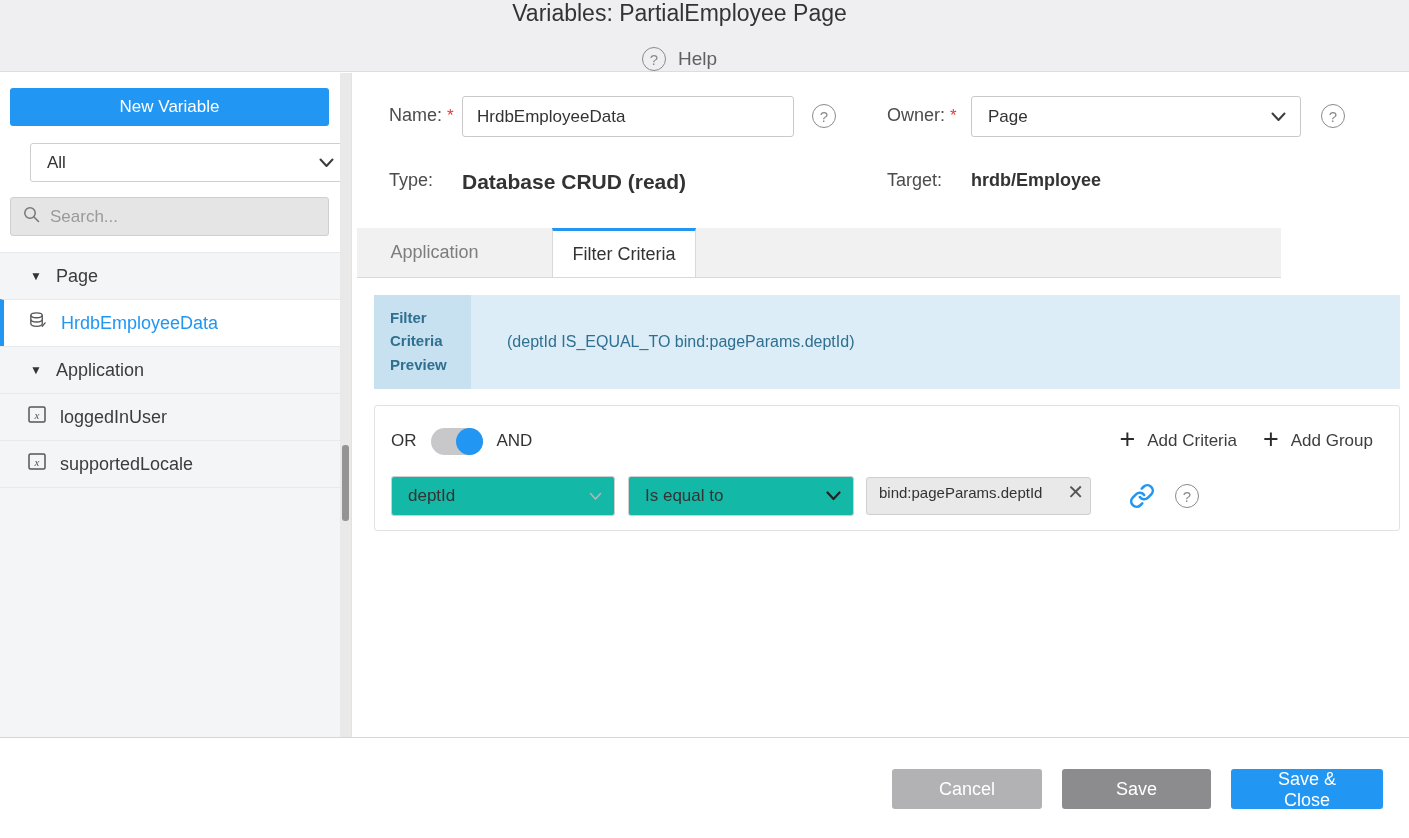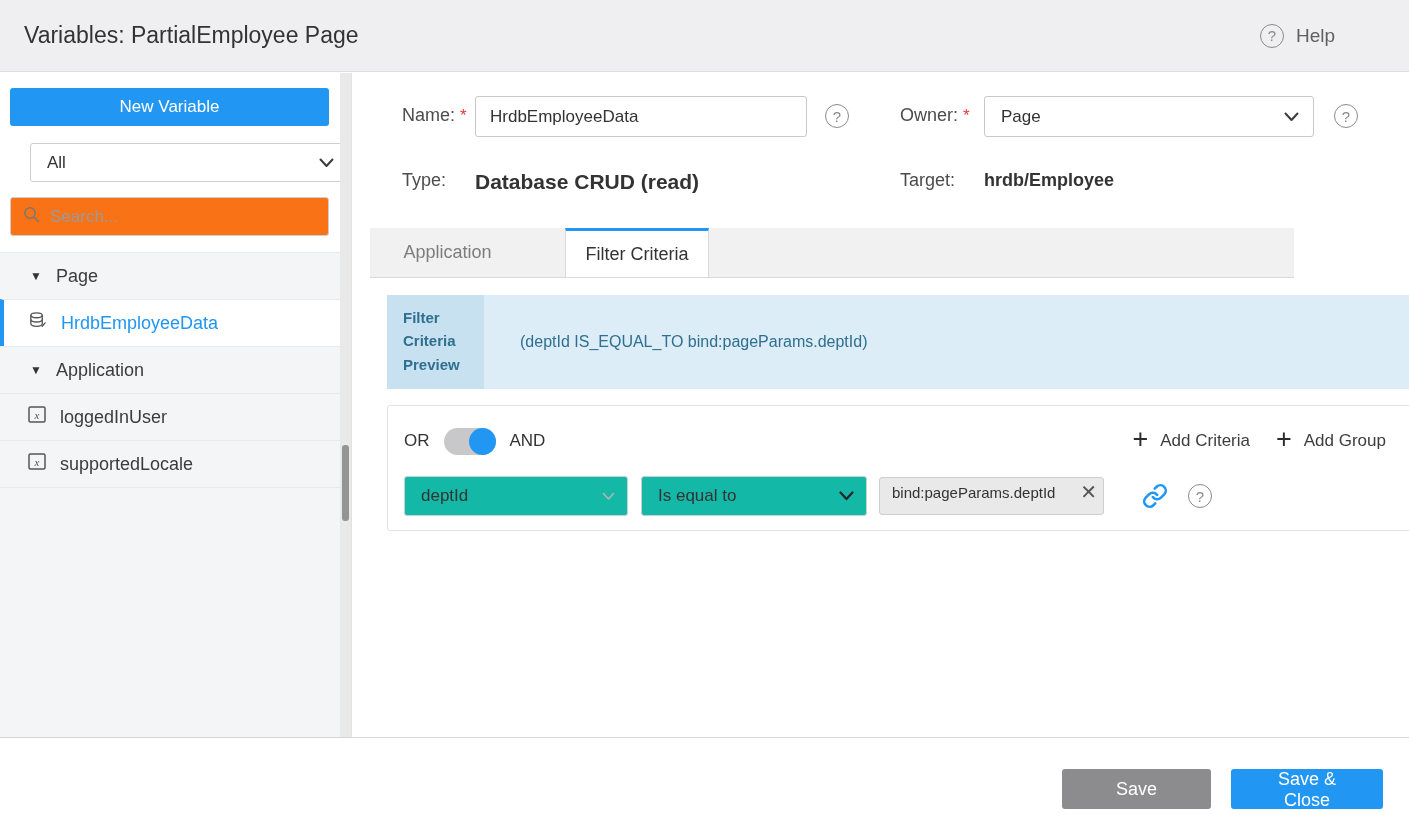--- a/index.html
+++ b/index.html
@@ -10,20 +10,21 @@
     position: relative;
     color: #333;
   }
 
   
   .dialog-header {
     position: absolute; top: 0; left: 0; width: 1409px; height: 72px;
     background: #efeff1; border-bottom: 1px solid #dddddd;
     display: flex; align-items: center; justify-content: space-between;
     padding: 0 74px 0 24px;
+    flex-direction: column;
   }
   .dialog-title { font-size: 23px; color: #333; font-weight: 400; }
   .help-link { display: flex; align-items: center; gap: 12px; cursor: pointer; }
   .help-circle {
     width: 24px; height: 24px; border: 1.6px solid #8a8a8a; border-radius: 50%;
     color: #8a8a8a; font-size: 15px; display: inline-flex; align-items: center;
     justify-content: center; flex: 0 0 auto; line-height: 1;
   }
   .help-text { font-size: 19px; color: #5f5f5f; }
 
@@ -39,21 +40,21 @@
   }
   .side-select {
     position: absolute; left: 10px; top: 70px; width: 319px; height: 39px;
     border: 1px solid #cfcfcf; border-radius: 3px; background: #fff;
     display: flex; align-items: center; padding: 0 14px 0 16px;
     font-size: 17px; color: #333; cursor: pointer; margin-left: 20px;
   }
   .side-select .spacer { flex: 1; }
   .search-box {
     position: absolute; left: 10px; top: 124px; width: 319px; height: 39px;
-    border: 1px solid #cfcfcf; border-radius: 3px; background: #f97316;
+    border: 1px solid #cfcfcf; border-radius: 3px; background: #e5e5e5;
     display: flex; align-items: center; padding: 0 12px; gap: 10px;
   }
   .search-box input {
     border: none; outline: none; font-size: 17px; width: 100%;
     font-family: inherit; color: #333; background: transparent;
   }
   .search-box input::placeholder { color: #9a9a9a; }
 
   .tree {
     position: absolute; left: 0; top: 179px; width: 341px; bottom: 0;
@@ -74,21 +75,21 @@
   .sb-track {
     position: absolute; right: 0; top: 0; width: 11px; height: 100%;
     background: #e9e9e9;
   }
   .sb-thumb {
     position: absolute; left: 2px; top: 372px; width: 7px; height: 76px;
     background: #949494; border-radius: 3px;
   }
 
   
-  .main { position: absolute; left: 370px; top: 73px; width: 924px; height: 664px; background: #fff; }
+  .main { position: absolute; left: 357px; top: 73px; width: 924px; height: 664px; background: #fff; }
 
   .field-label { font-size: 18px; color: #4c4c4c; }
   .req { color: #e53935; margin-left: 5px; font-size: 17px; }
   .form-row1 { position: absolute; top: 23px; left: 0; width: 100%; height: 41px; }
   .lbl-name   { position: absolute; left: 32px;  top: 9px; }
   .inp-name   {
     position: absolute; left: 105px; top: 0; width: 332px; height: 41px;
     border: 1px solid #c9c9c9; border-radius: 3px; font-size: 17px;
     padding: 0 14px; font-family: inherit; color: #333; outline: none;
   }
@@ -377,15 +378,16 @@
           </svg>
       </span>
       <span class="help-circle crit-help">?</span>
     </div>
   </div>
 </div>
 
 <div class="bottom-divider"></div>
 
 <div class="footer">
+  <button class="btn btn-cancel">Cancel</button>
   <button class="btn btn-save">Save</button>
   <button class="btn btn-save-close">Save &amp; Close</button>
 </div>
 
 </body></html>

